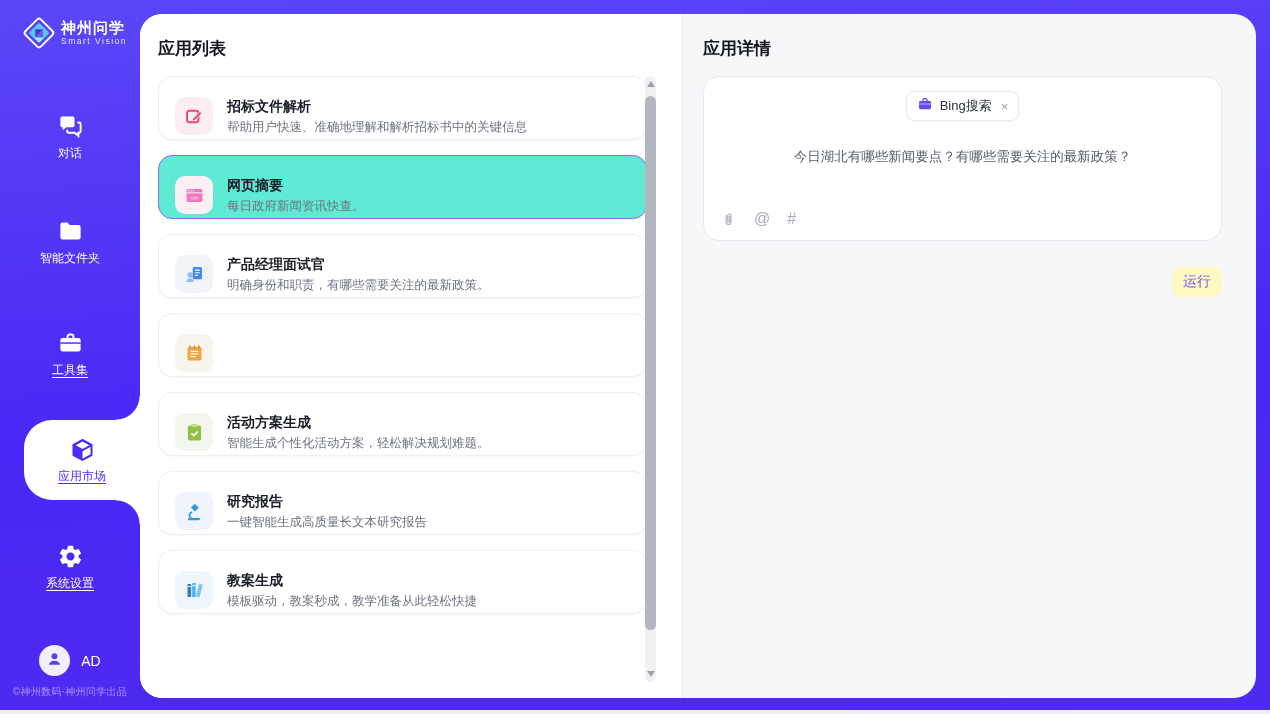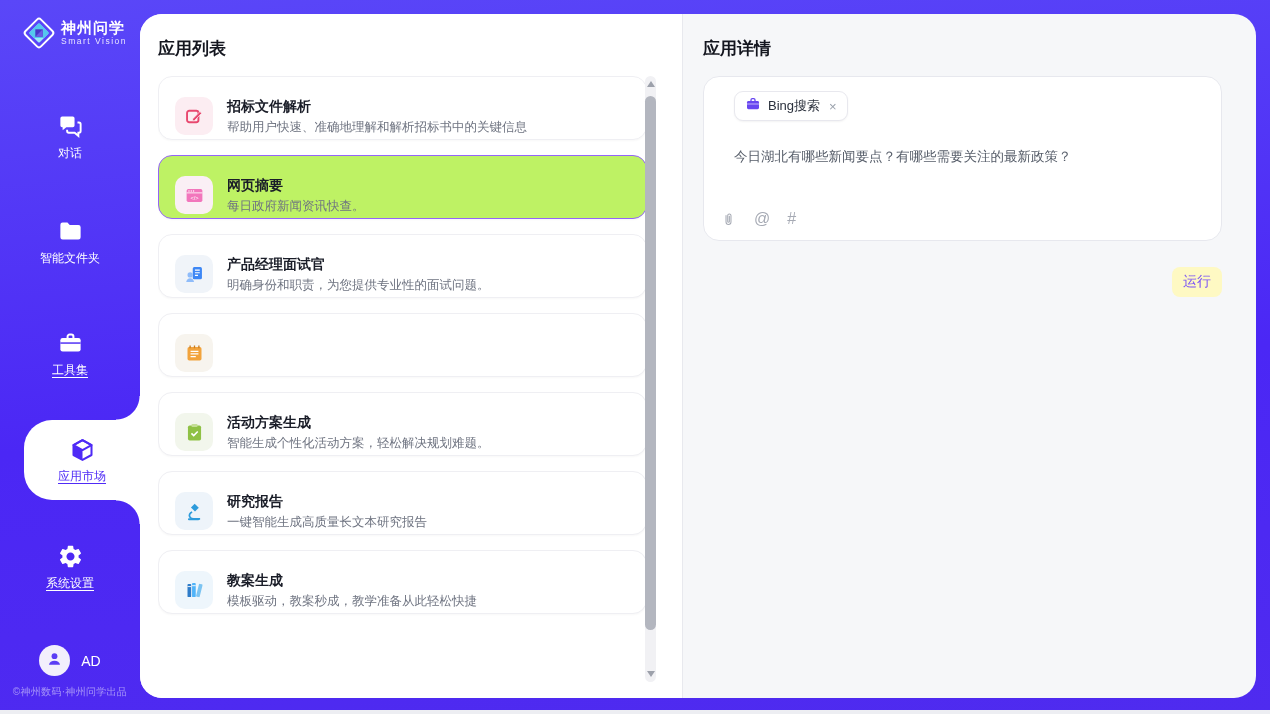--- a/index.html
+++ b/index.html
@@ -29,35 +29,35 @@
   .user-name{color:#fff;font-size:14px;}
   .side-footer{position:absolute;bottom:11px;left:0;width:140px;text-align:center;color:rgba(255,255,255,.48);font-size:10px;letter-spacing:.3px;}
 
   
   .content{position:absolute;left:140px;top:14px;width:1116px;height:684px;border-radius:22px;overflow:hidden;display:flex;background:#F6F7F9;}
   .panel-left{position:relative;width:543px;background:#FFFFFF;border-right:1px solid #E8E9EE;padding:24px 0 0 18px;}
   .panel-left h2,.panel-right h2{margin:0;font-size:17px;line-height:22px;font-weight:700;color:#14161F;}
   .list-viewport{margin-top:16px;width:489px;height:606px;overflow:hidden;}
   .app-card{display:flex;align-items:flex-end;gap:14px;height:64px;padding:4px 16px;background:#fff;
     border:1px solid #EFEFF3;border-radius:14px;margin-bottom:15px;box-shadow:0 1px 2px rgba(16,24,40,.03);cursor:pointer;}
-  .app-card.selected{background:#bef264;border:1.5px solid #9565F9;}
+  .app-card.selected{background:#5eead4;border:1.5px solid #9565F9;}
   .app-ico{flex:0 0 38px;width:38px;height:38px;border-radius:10px;display:flex;align-items:center;justify-content:center;}
   .app-title{font-size:14px;font-weight:700;color:#1A1D28;line-height:17px;white-space:nowrap;}
   .app-desc{font-size:12.5px;color:#6E7380;line-height:15px;margin-top:5px;white-space:nowrap;overflow:hidden;}
 
   
   .scrollbar{position:absolute;top:62px;right:26px;width:11px;height:606px;background:#F1F1F4;border-radius:6px;}
   .sb-thumb{position:absolute;top:20px;left:0;width:11px;height:534px;background:#B3B6BF;border-radius:6px;cursor:pointer;}
   .sb-up,.sb-down{position:absolute;left:1.5px;width:0;height:0;border-left:4px solid transparent;border-right:4px solid transparent;}
   .sb-up{top:5px;border-bottom:6px solid #9DA1AB;}
   .sb-down{bottom:5px;border-top:6px solid #9DA1AB;}
 
   
   .panel-right{position:relative;flex:1;padding:24px 34px 0 20px;}
-  .detail-card{position:relative;margin-top:16px;height:165px;background:#fff;border:1px solid #E7E8EE;border-radius:16px;padding:14px 30px;}
+  .detail-card{position:relative;margin-top:16px;height:165px;background:#fff;border:1px solid #E7E8EE;border-radius:16px;padding:14px 30px;text-align:center;}
   .chip{display:inline-flex;align-items:center;gap:7px;height:30px;padding:0 10px;background:#fff;
     border:1px solid #E8E8EE;border-radius:9px;box-shadow:0 1px 2px rgba(0,0,0,.05);cursor:pointer;}
   .chip-label{font-size:13px;color:#2A303C;}
   .chip-close{font-size:13px;color:#99A0AB;margin-left:2px;cursor:pointer;}
   .prompt{margin-top:26px;font-size:13.5px;color:#565D69;line-height:19px;}
   .composer{position:absolute;left:16px;bottom:12px;display:flex;align-items:center;gap:17px;}
   .composer .c-ico{display:flex;align-items:center;justify-content:center;color:#A6AAB4;font-size:16px;font-weight:500;cursor:pointer;}
   .run-row{display:flex;justify-content:flex-end;margin-top:26px;}
   .run-btn{width:50px;height:30px;border:none;border-radius:8px;background:#fef9c3;color:#7A53F6;font-size:14px;cursor:pointer;margin-left:35px;}
 </style>
@@ -180,21 +180,21 @@
             <span class="app-ico" style="background: rgb(240, 244, 249);">
               <svg viewBox="0 0 24 24" width="21" height="21">
                 <rect x="10" y="3.5" width="10.5" height="14" rx="1.8" fill="#3D87F5"></rect>
                 <path d="M12.5 7H18M12.5 10H18M12.5 13h3.5" stroke="#fff" stroke-width="1.2"></path>
                 <circle cx="7" cy="12.5" r="3" fill="#8FBCFA"></circle>
                 <path d="M2.5 20.5c.4-2.8 2.3-4.3 4.5-4.3s4.1 1.5 4.5 4.3z" fill="#8FBCFA"></path>
               </svg>
             </span>
             <div>
               <div class="app-title">产品经理面试官</div>
-              <div class="app-desc">明确身份和职责，为您提供专业性的面试问题。</div>
+              <div class="app-desc">明确身份和职责，有哪些需要关注的最新政策。</div>
             </div>
           </div>
           <div class="app-card">
             <span class="app-ico" style="background: rgb(247, 244, 238);">
               <svg viewBox="0 0 24 24" width="21" height="21">
                 <rect x="4" y="4.5" width="16" height="15.5" rx="2" fill="#F2A33C"></rect>
                 <path d="M7.5 9.5h9M7.5 12.5h9M7.5 15.5h6" stroke="#fff" stroke-width="1.3"></path>
                 <path d="M7 2.8v3.2M12 2.8v3.2M17 2.8v3.2" stroke="#C97F22" stroke-width="1.5"></path>
               </svg>
             </span>

